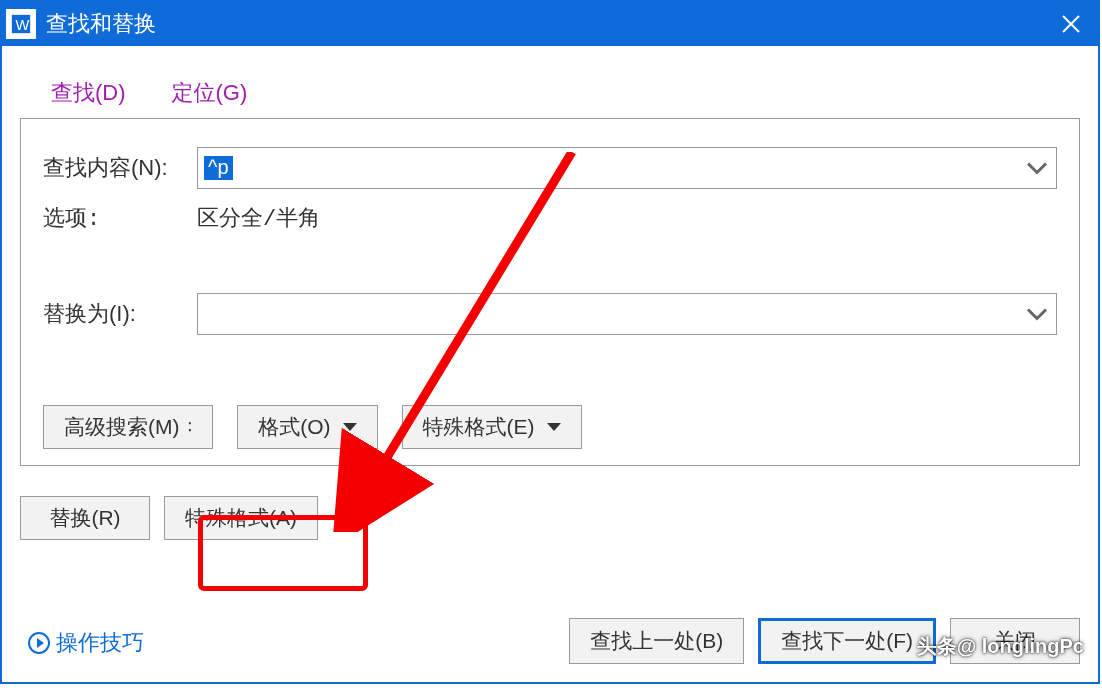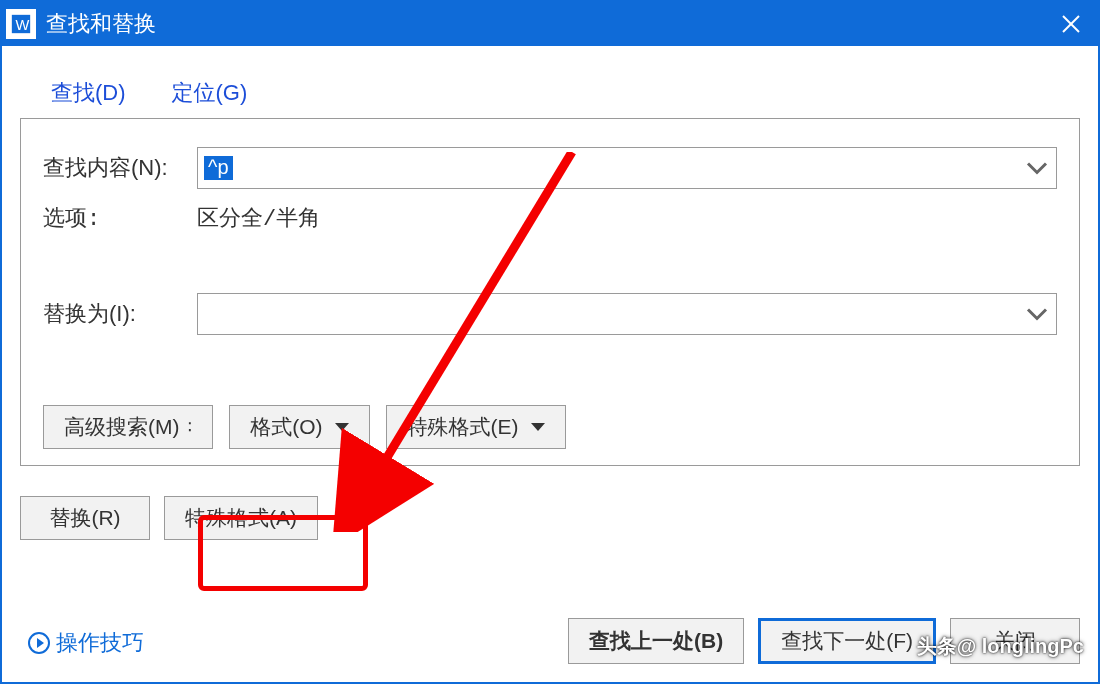--- a/index.html
+++ b/index.html
@@ -53,21 +53,21 @@
   .tabs-row {
     display: flex;
     gap: 0;
     margin-left: 8px;
     position: relative;
     z-index: 2;
   }
   .tab {
     padding: 12px 22px 10px 22px;
     font-size: 22px;
-    color: #1d4ed8;
+    color: #a21caf;
     border: 1px solid transparent;
     position: relative;
     top: 1px;
   }
   .tab.active {
     border: 1px solid #9a9a9a;
     border-bottom: 1px solid #fff;
     background: #fff;
   }
 
@@ -109,21 +109,21 @@
     padding: 1px 4px 3px 4px;
     font-size: 20px;
     line-height: 1;
   }
   .options-row { margin-bottom: 60px; font-family: Liberation Mono, monospace; }
   .options-value { font-size: 22px; color: #333; }
   .replace-row { margin-bottom: 70px; }
 
   .toolbar-btns {
     display: flex;
-    gap: 16px;
+    gap: 24px;
     margin-top: 10px;
   }
   .btn {
     height: 44px;
     padding: 0 20px;
     border: 1px solid #9a9a9a;
     background: #f2f2f2;
     display: inline-flex;
     align-items: center;
     gap: 8px;
@@ -295,21 +295,21 @@
     </div>
 
   </div>
 
   <a class="tips-link">
     <span class="play-ico"></span>
     <span>操作技巧</span>
   </a>
 
   <div class="bottom-bar" style="justify-content:flex-end;">
-    <div class="btn" style="min-width:170px;justify-content:center;font-weight:bold;">
+    <div class="btn" style="min-width:170px;justify-content:center;">
       <span>查找上一处(B)</span>
     </div>
     <div class="btn btn-primary-border" style="min-width:170px;justify-content:flex-end;">
       <span>查找下一处(F)</span>
     </div>
     <div class="btn" style="min-width:130px;justify-content:center;">
       <span>关闭</span>
     </div>
   </div>
 

